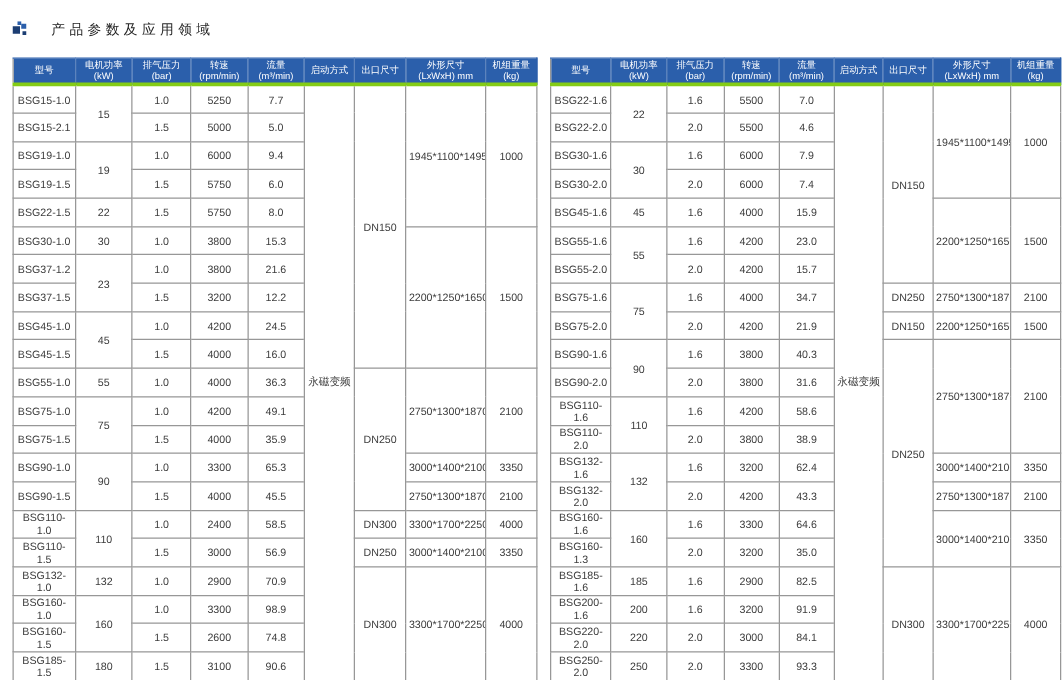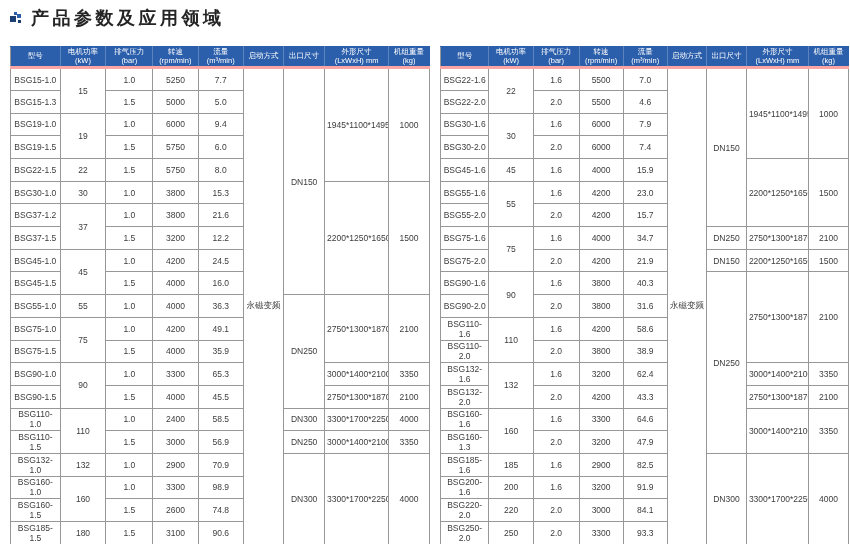--- a/index.html
+++ b/index.html
@@ -2,36 +2,36 @@
 <html><head>
 <meta charset="utf-8">
 <style>
   html,body{margin:0;padding:0}
   body{
     width:850px;height:544px;background:#ffffff;position:relative;overflow:hidden;
     font-family:"Liberation Sans","DejaVu Sans",sans-serif;
   }
   .title-row{position:absolute;left:10px;top:6px;display:flex;align-items:center;gap:8px}
   .title-text{
-    margin:0;font-size:18px;font-weight:bold;color:#252525;letter-spacing:3.5px;
+    margin:10px;font-size:11px;font-weight:normal;color:#252525;letter-spacing:3.5px;
     font-family:"Liberation Sans","DejaVu Sans",sans-serif;
   }
   .title-icon{display:inline-block;width:13px;height:13px;line-height:0}
 
   table.spec{
     position:absolute;top:46px;border-collapse:collapse;table-layout:fixed;
     border:1px solid #979797;
   }
   #tbl-left{left:10px;width:420px}
   #tbl-right{left:440px;width:409px}
 
   table.spec th{
     background:#2b5fab;color:#ffffff;font-weight:normal;font-size:7.5px;line-height:1.15;
     white-space:pre-line;padding:1px 1px;border-right:1px solid #5c83bd;
-    border-bottom:3px solid #fca5a5;border-top:1px solid #2b5fab;height:17px;
+    border-bottom:3px solid #84cc16;border-top:1px solid #2b5fab;height:17px;
   }
   table.spec th:last-child{border-right:1px solid #2b5fab}
 
   table.spec td{
     border:1px solid #979797;font-size:8.5px;color:#3c3c3c;text-align:center;
     padding:0 2px;background:#ffffff;overflow:hidden;
   }
   table.spec tbody tr{height:22.7px}
   td.c-model{text-align:left;padding-left:6px;font-size:8px;letter-spacing:0}
 
@@ -82,21 +82,21 @@
         <td class="c-power" rowspan="2">15</td>
         <td class="c-pressure">1.0</td>
         <td class="c-speed">5250</td>
         <td class="c-flow">7.7</td>
         <td class="c-start_mode" rowspan="21">永磁变频</td>
         <td class="c-outlet_size" rowspan="10">DN150</td>
         <td class="c-dimensions" rowspan="5">1945*1100*1495</td>
         <td class="c-weight" rowspan="5">1000</td>
       </tr>
       <tr>
-        <td class="c-model">BSG15-1.3</td>
+        <td class="c-model">BSG15-2.1</td>
         <td class="c-pressure">1.5</td>
         <td class="c-speed">5000</td>
         <td class="c-flow">5.0</td>
       </tr>
       <tr>
         <td class="c-model">BSG19-1.0</td>
         <td class="c-power" rowspan="2">19</td>
         <td class="c-pressure">1.0</td>
         <td class="c-speed">6000</td>
         <td class="c-flow">9.4</td>
@@ -118,21 +118,21 @@
         <td class="c-model">BSG30-1.0</td>
         <td class="c-power">30</td>
         <td class="c-pressure">1.0</td>
         <td class="c-speed">3800</td>
         <td class="c-flow">15.3</td>
         <td class="c-dimensions" rowspan="5">2200*1250*1650</td>
         <td class="c-weight" rowspan="5">1500</td>
       </tr>
       <tr>
         <td class="c-model">BSG37-1.2</td>
-        <td class="c-power" rowspan="2">37</td>
+        <td class="c-power" rowspan="2">23</td>
         <td class="c-pressure">1.0</td>
         <td class="c-speed">3800</td>
         <td class="c-flow">21.6</td>
       </tr>
       <tr>
         <td class="c-model">BSG37-1.5</td>
         <td class="c-pressure">1.5</td>
         <td class="c-speed">3200</td>
         <td class="c-flow">12.2</td>
       </tr>
@@ -380,21 +380,21 @@
         <td class="c-pressure">1.6</td>
         <td class="c-speed">3300</td>
         <td class="c-flow">64.6</td>
         <td class="c-dimensions" rowspan="2">3000*1400*2100</td>
         <td class="c-weight" rowspan="2">3350</td>
       </tr>
       <tr>
         <td class="c-model">BSG160-1.3</td>
         <td class="c-pressure">2.0</td>
         <td class="c-speed">3200</td>
-        <td class="c-flow">47.9</td>
+        <td class="c-flow">35.0</td>
       </tr>
       <tr>
         <td class="c-model">BSG185-1.6</td>
         <td class="c-power">185</td>
         <td class="c-pressure">1.6</td>
         <td class="c-speed">2900</td>
         <td class="c-flow">82.5</td>
         <td class="c-outlet_size" rowspan="4">DN300</td>
         <td class="c-dimensions" rowspan="4">3300*1700*2250</td>
         <td class="c-weight" rowspan="4">4000</td>

